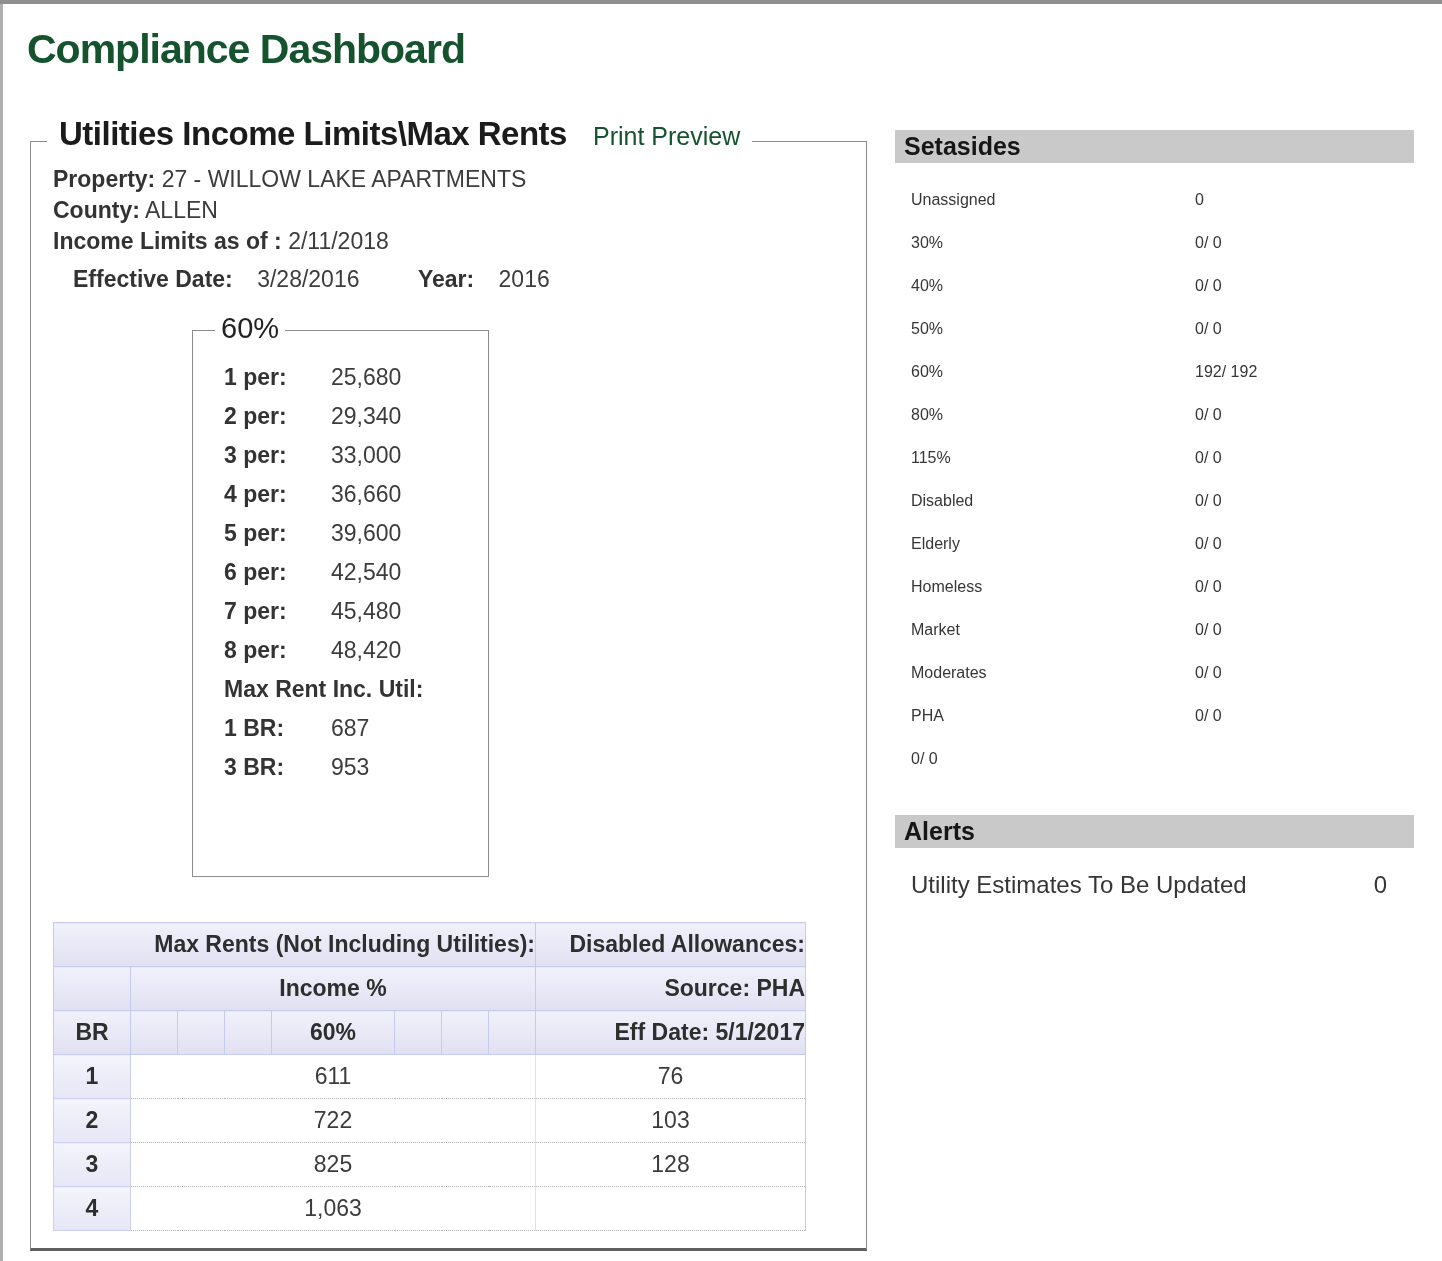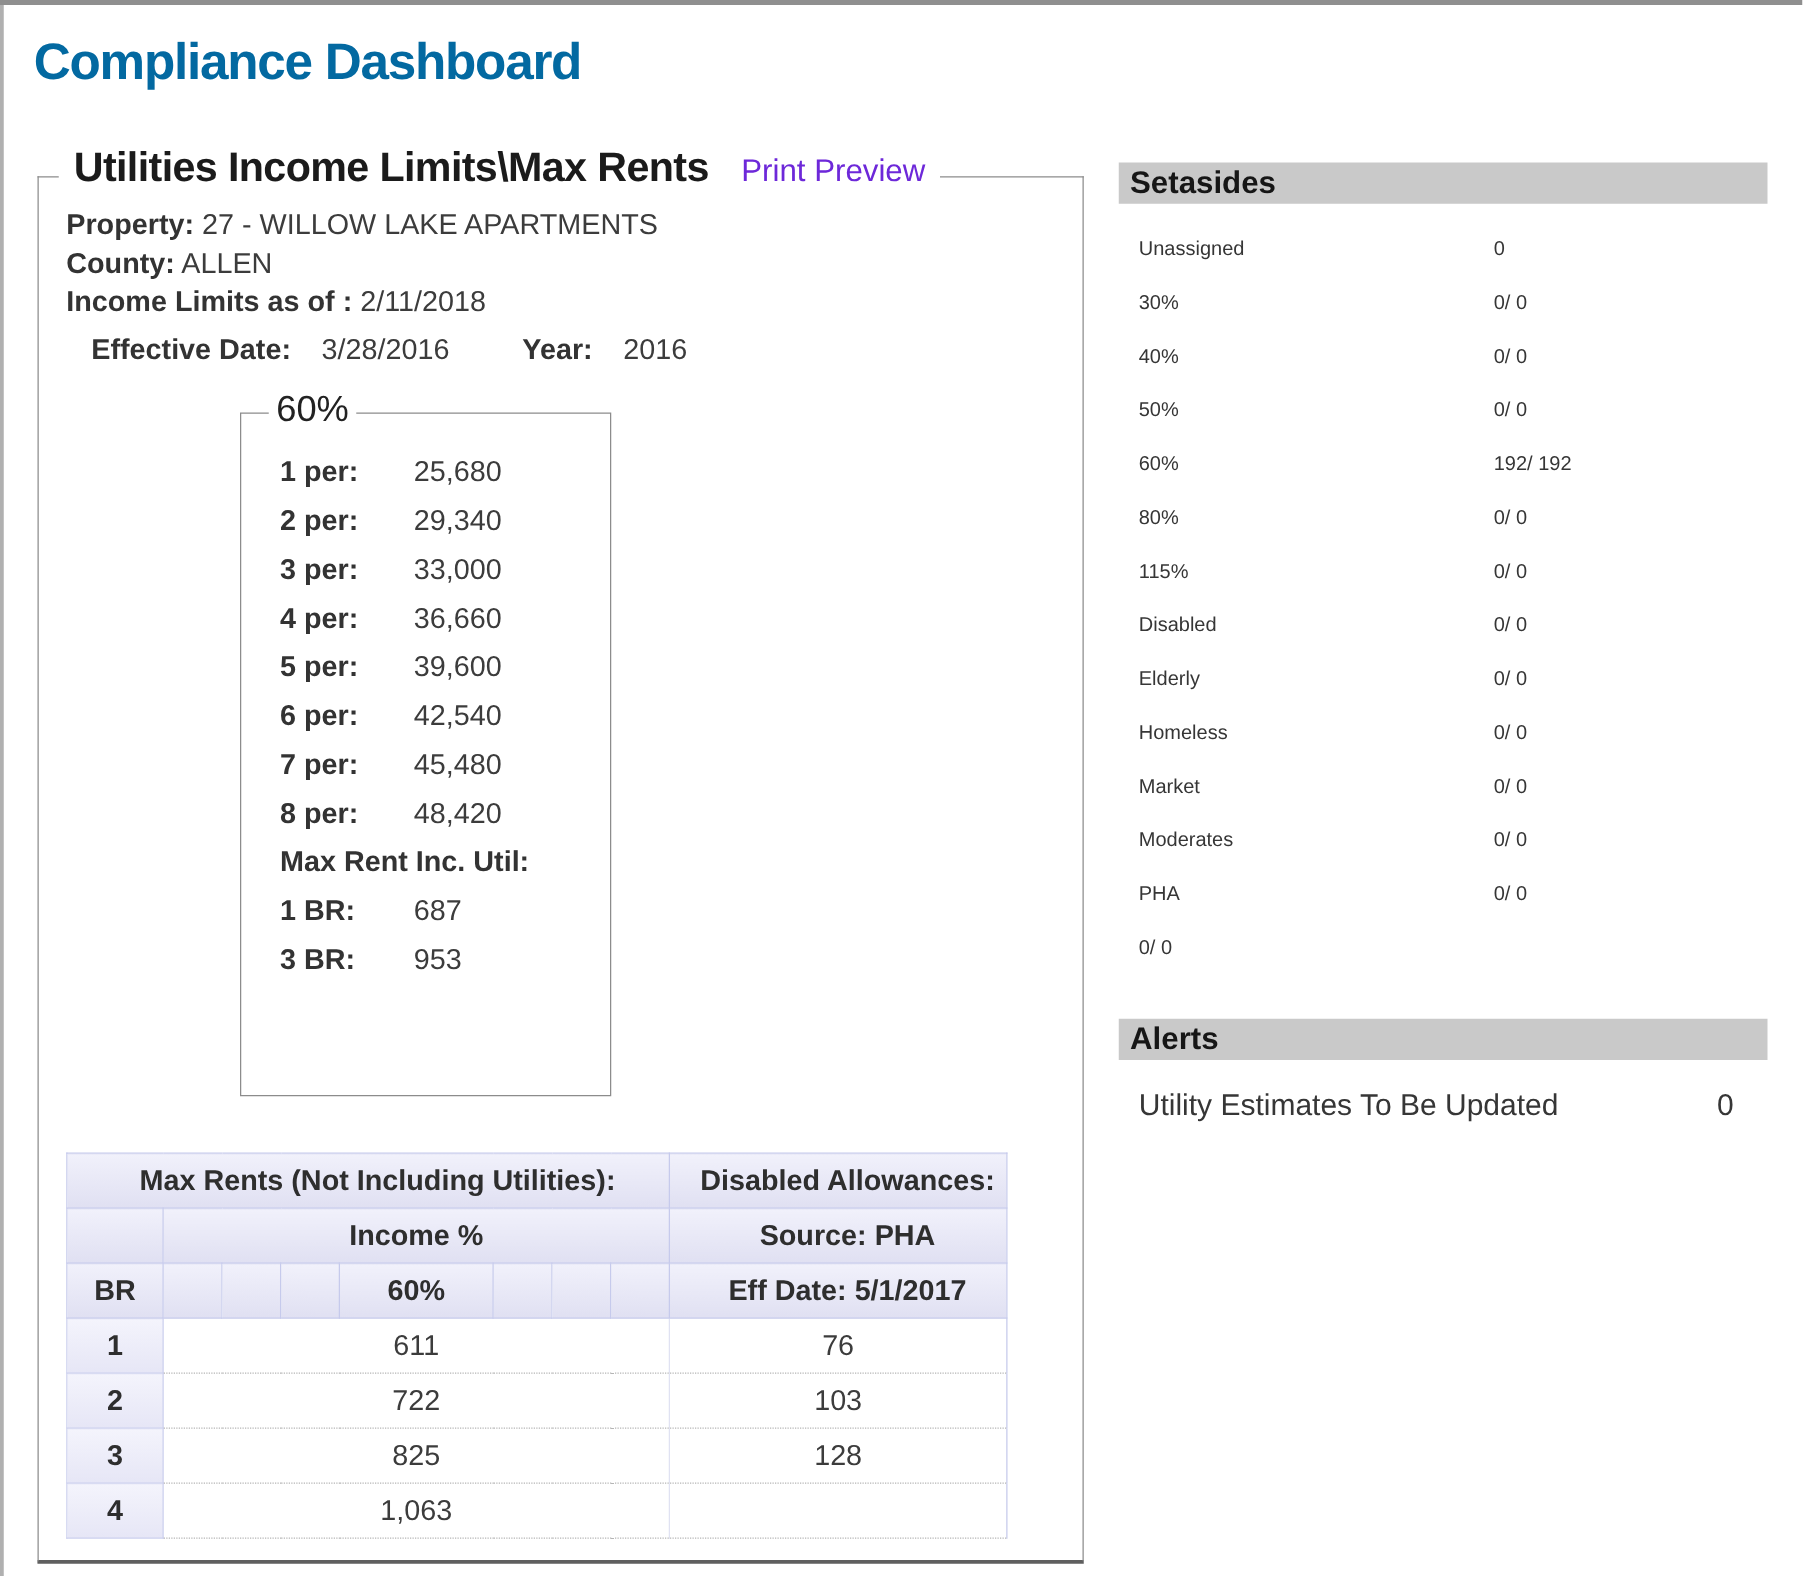--- a/index.html
+++ b/index.html
@@ -14,21 +14,21 @@
     height: 1261px;
     background: #ffffff;
     box-shadow: inset 0 4px 0 0 #8f8f8f, inset 3px 0 0 0 #b0b0b0;
     overflow: hidden;
   }
   .app-title {
     position: absolute;
     left: 27px; top: 26px;
     font-size: 41px;
     font-weight: bold;
-    color: #0369a1;
+    color: #14532d;
     letter-spacing: -1px;
   }
   
   .main-fieldset {
     position: absolute;
     left: 30px; top: 141px;
     width: 837px; height: 1110px;
     border: 1px solid #8c8c8c;
     border-bottom: 3px solid #5f5f5f;
     background: #ffffff;
@@ -44,21 +44,21 @@
     white-space: nowrap;
   }
   .panel-title {
     font-size: 33px;
     font-weight: bold;
     color: #1b1b1b;
     letter-spacing: -0.5px;
   }
   .print-preview {
     font-size: 25px;
-    color: #6d28d9;
+    color: #14532d;
     cursor: pointer;
     text-decoration: none;
   }
   .info-lines { padding: 22px 0 0 22px; font-size: 23px; }
   .info-line { line-height: 31px; white-space: nowrap; }
   .lbl { font-weight: bold; color: #333333; margin-top: 24px; }
   .val { color: #3c3c3c; }
   .effective-row {
     margin: 9px 0 0 42px;
     font-size: 23px;
@@ -98,21 +98,21 @@
     border: 1px solid #c6caec;
     height: 44px;
     overflow: hidden;
     white-space: nowrap;
   }
   .rents-table .hdr {
     background: linear-gradient(#f1f1fb, #e0e0f2);
     font-weight: bold;
     color: #2e2e2e;
   }
-  .rents-table .left { text-align: center; padding-left: 15px; }
+  .rents-table .left { text-align: right; padding-left: 15px; }
   .rents-table .center { text-align: center; }
   .rents-table .br-cell {
     background: linear-gradient(#f4f4fc, #e6e6f6);
     border: 1px solid #ccd0ee;
     font-weight: bold;
     color: #2e2e2e;
     text-align: center;
   }
   .rents-table .val-cell {
     background: #ffffff;

